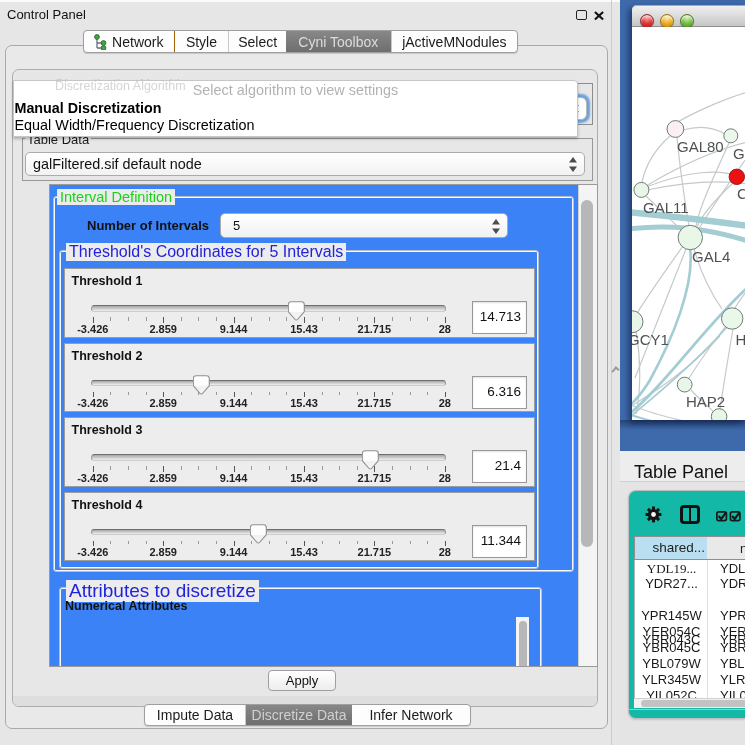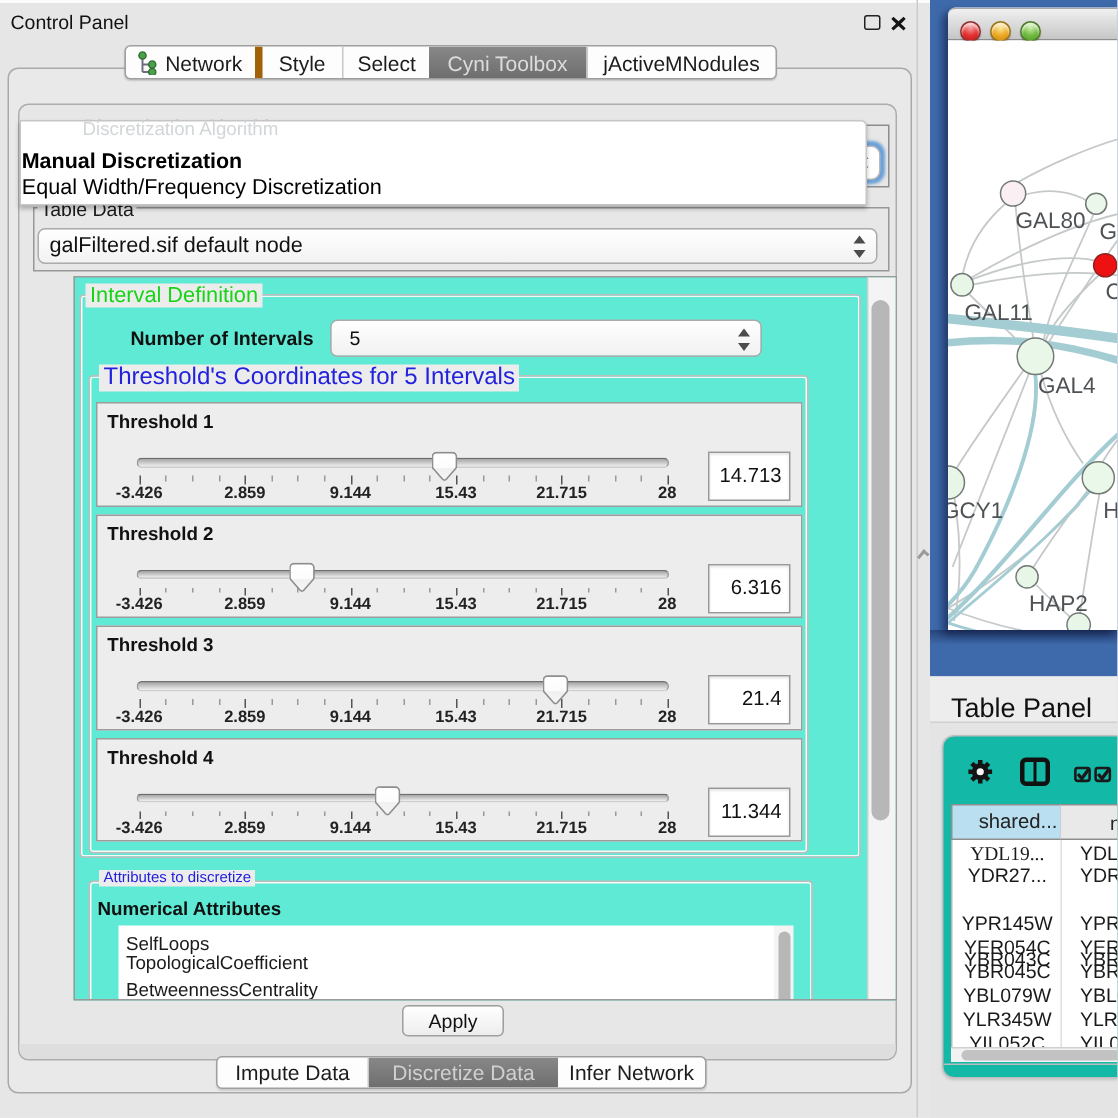--- a/index.html
+++ b/index.html
@@ -15,21 +15,21 @@
   <div class="abs" style="left:7px;top:7px;font-size:13px;color:#111;">Control Panel</div>
 
   <div class="abs" style="left:576px;top:10px;width:11px;height:10px;border:1.6px solid #222;border-radius:2px;"></div>
   <svg class="abs" style="left:594px;top:11px;" width="10" height="9.5" viewBox="0 0 10 9.5">
     <path d="M1.6 0.2 L5 3.2 L8.4 0.2 L9.8 1.7 L6.6 4.75 L9.8 7.8 L8.4 9.3 L5 6.3 L1.6 9.3 L0.2 7.8 L3.4 4.75 L0.2 1.7 Z" fill="#151515"></path>
   </svg>
 
   <div class="abs" style="left:5px;top:45px;width:603px;height:684px;border:1px solid #a9a9a9;border-radius:7px;background:#e9e9e9;"></div>
 
   <div class="abs" style="left:83px;top:30px;width:435px;height:23px;border:1px solid #9f9f9f;border-radius:4px;background:#fdfdfd;box-shadow:0 1px 1px rgba(0,0,0,0.15);display:flex;font-size:14px;color:#1c1c1c;overflow:hidden;">
-    <div style="width:91px;display:flex;align-items:center;justify-content:center;border-right:5px solid #a16207;">
+    <div style="width:91px;display:flex;align-items:center;justify-content:center;border-right:1px solid #a16207;">
       <svg width="13" height="16" viewBox="0 0 13 16" style="margin-right:5px;margin-top:1px;">
         <path d="M3 4 L3 14 M3 9 L9 9 M3 14 L9 14" stroke="#6a6f7a" stroke-width="1.3" fill="none"></path>
         <circle cx="3" cy="3" r="2.4" fill="#4ba04b" stroke="#2c6b2c" stroke-width="0.9"></circle>
         <circle cx="9.5" cy="9" r="2.4" fill="#4ba04b" stroke="#2c6b2c" stroke-width="0.9"></circle>
         <circle cx="9.5" cy="14" r="2.4" fill="#4ba04b" stroke="#2c6b2c" stroke-width="0.9"></circle>
       </svg>
       <span>Network</span>
     </div>
     <div style="width:55px;display:flex;align-items:center;justify-content:center;border-right:1px solid #c8c8c8;">Style</div>
     <div style="width:57px;display:flex;align-items:center;justify-content:center;">Select</div>
@@ -51,21 +51,21 @@
 
   <div class="abs" style="left:22px;top:138px;width:571px;height:43px;border:1px solid #989898;"></div>
   <div class="abs" style="left:25px;top:132px;padding:0 2px;background:#e7e7e7;font-size:13px;color:#1a1a1a;">Table Data</div>
   <div class="abs" style="left:25px;top:152px;width:560px;height:24px;background:linear-gradient(#ffffff,#f2f2f2);border:1px solid #ababab;border-radius:5px;font-size:14.4px;color:#111;line-height:23px;padding-left:7px;">galFiltered.sif default node
     <svg class="abs" style="right:6px;top:3px;" width="10" height="17" viewBox="0 0 10 17">
       <path d="M5 1 L9 6.4 L1 6.4 Z" fill="#4c4c4c"></path>
       <path d="M5 16 L1 10.6 L9 10.6 Z" fill="#4c4c4c"></path>
     </svg>
   </div>
 
-  <div class="abs" style="left:49px;top:184px;width:549px;height:483px;border:1px solid #9a9a9a;background:#5eead4;overflow:hidden;">
+  <div class="abs" style="left:49px;top:184px;width:549px;height:483px;border:1px solid #9a9a9a;background:#3b82f6;overflow:hidden;">
 
     <div class="abs" style="left:2.5px;top:11px;width:521px;height:376px;border:1px solid #bdbdbd;border-radius:3px;box-shadow:inset 0 0 0 1px #f8f8f8;"></div>
     <div class="abs" style="left:7px;top:3.5px;padding:0 3px;background:#ececec;font-size:14.5px;color:#17d417;">Interval Definition</div>
 
     <div class="abs" style="left:37px;top:33px;font-size:13px;font-weight:bold;color:#111;text-align:center;">Number of Intervals</div>
     <div class="abs" style="left:170px;top:28px;width:288px;height:25px;background:linear-gradient(#ffffff,#f1f1f1);border:1px solid #ababab;border-radius:5px;font-size:13px;color:#111;line-height:23px;padding-left:12px;">5
       <svg class="abs" style="right:6px;top:4px;" width="10" height="17" viewBox="0 0 10 17">
         <path d="M5 1 L9 6.4 L1 6.4 Z" fill="#4c4c4c"></path>
         <path d="M5 16 L1 10.6 L9 10.6 Z" fill="#4c4c4c"></path>
       </svg>
@@ -241,48 +241,44 @@
               <stop offset="0.55" stop-color="#fcfcfc"></stop>
               <stop offset="0.56" stop-color="#f1f1f1"></stop>
               <stop offset="1" stop-color="#f4f4f4"></stop>
             </linearGradient>
           </defs>
   </svg>
       <div class="abs" style="left:407.5px;top:32px;width:55px;height:33px;background:#fff;border:1px solid #989898;box-shadow:inset 0 1px 2px rgba(0,0,0,0.12);font-size:13.5px;color:#111;text-align:right;line-height:30px;padding-right:5px;">11.344</div>
     </div>
 
     <div class="abs" style="left:8.5px;top:402px;width:483px;height:120px;border:1px solid #bdbdbd;border-radius:3px;box-shadow:inset 0 0 0 1px #f8f8f8;"></div>
-    <div class="abs" style="left:16px;top:395px;padding:0 3px;background:#ececec;font-size:10px;color:#2222dd;">Attributes to discretize</div>
+    <div class="abs" style="left:16px;top:395px;padding:0 3px;background:#ececec;font-size:19px;color:#2222dd;">Attributes to discretize</div>
     <div class="abs" style="left:15px;top:414px;font-size:12.5px;font-weight:bold;color:#111;">Numerical Attributes</div>
 
-    <div class="abs" style="left:29px;top:432px;width:437px;height:51px;background:#ffffff;font-size:12.5px;color:#1a1a1a;">
-      <div style="height:17px;padding:5px 0 0 5px;">SelfLoops</div>
-      <div style="height:17px;padding:1px 0 0 5px;">TopologicalCoefficient</div>
-      <div style="height:17px;padding:2px 0 0 5px;">BetweennessCentrality</div>
-    </div>
     <div class="abs" style="left:466px;top:432px;width:13px;height:51px;background:#f4f4f4;"></div>
     <div class="abs" style="left:468.5px;top:436px;width:8px;height:47px;background:#b7b7b7;border-radius:4px 4px 0 0;"></div>
   </div>
 
   <div class="abs" style="left:578px;top:185px;width:19px;height:481px;background:#f4f4f4;border-left:1px solid #cfcfcf;"></div>
   <div class="abs" style="left:581px;top:200px;width:12px;height:347px;background:#b7b7b7;border-radius:6px;"></div>
 
   <div class="abs" style="left:268px;top:670px;width:68px;height:21px;background:linear-gradient(#ffffff,#ededed);border:1px solid #9f9f9f;border-radius:4px;font-size:13px;color:#111;text-align:center;line-height:19px;">Apply</div>
 
   <div class="abs" style="left:144px;top:704px;width:327px;height:22px;border:1px solid #9f9f9f;border-radius:4px;background:#fdfdfd;box-shadow:0 1px 1px rgba(0,0,0,0.12);display:flex;font-size:14px;color:#1c1c1c;overflow:hidden;">
     <div style="width:101px;display:flex;align-items:center;justify-content:center;border-right:1px solid #c8c8c8;">Impute Data</div>
-    <div style="width:126px;display:flex;align-items:center;justify-content:center;background:linear-gradient(#888888,#6e6e6e);color:#d0d0d0;">Discretize Data</div>
+    <div style="width:106px;display:flex;align-items:center;justify-content:center;background:linear-gradient(#888888,#6e6e6e);color:#d0d0d0;">Discretize Data</div>
     <div style="flex:1;display:flex;align-items:center;justify-content:center;">Infer Network</div>
   </div>
 </div>
 
 <div class="abs" style="left:611px;top:0;width:1px;height:745px;background:#cccccc;"></div>
 <div class="abs" style="left:613px;top:367px;width:5px;height:7px;border-left:2px solid #9a9a9a;border-top:2px solid #9a9a9a;transform:rotate(40deg);"></div>
 
 <div class="abs" style="left:13px;top:80px;width:565px;height:57px;background:#ffffff;border:1px solid #c6c6c6;border-radius:0 4px 1px 1px;box-shadow:0 2px 3px rgba(0,0,0,0.25);z-index:50;">
+  <div class="abs" style="left:0;top:0.5px;width:100%;text-align:center;font-size:14.4px;color:#b2b2b2;">Select algorithm to view settings</div>
   <div class="abs" style="left:0.5px;top:35.5px;font-size:14.4px;color:#000;">Equal Width/Frequency Discretization</div>
   <div class="abs" style="left:0.5px;top:18.5px;font-size:14.3px;font-weight:bold;color:#000;">Manual Discretization</div>
 </div>
 <div class="abs" style="left:55px;top:79px;font-size:12.5px;color:#d2d6d8;z-index:55;">Discretization Algorithm</div>
 
 <div class="abs" style="left:620px;top:0;width:125px;height:451px;background:#3e6aab;"></div>
 <div class="abs" style="left:620px;top:420px;width:125px;height:10px;background:linear-gradient(rgba(15,25,60,0.45),rgba(15,25,60,0));"></div>
 
 <div class="abs" style="left:632px;top:5px;width:113px;height:415px;border-radius:5px 0 0 0;box-shadow:-3px 3px 6px rgba(5,15,50,0.55);background:#fff;">
   <div class="abs" style="left:0;top:0;width:113px;height:22px;background:linear-gradient(#f0f0f0,#c6c6c6);border-bottom:1px solid #8e8e8e;border-top:1px solid #a8a8a8;border-radius:5px 0 0 0;"></div>

